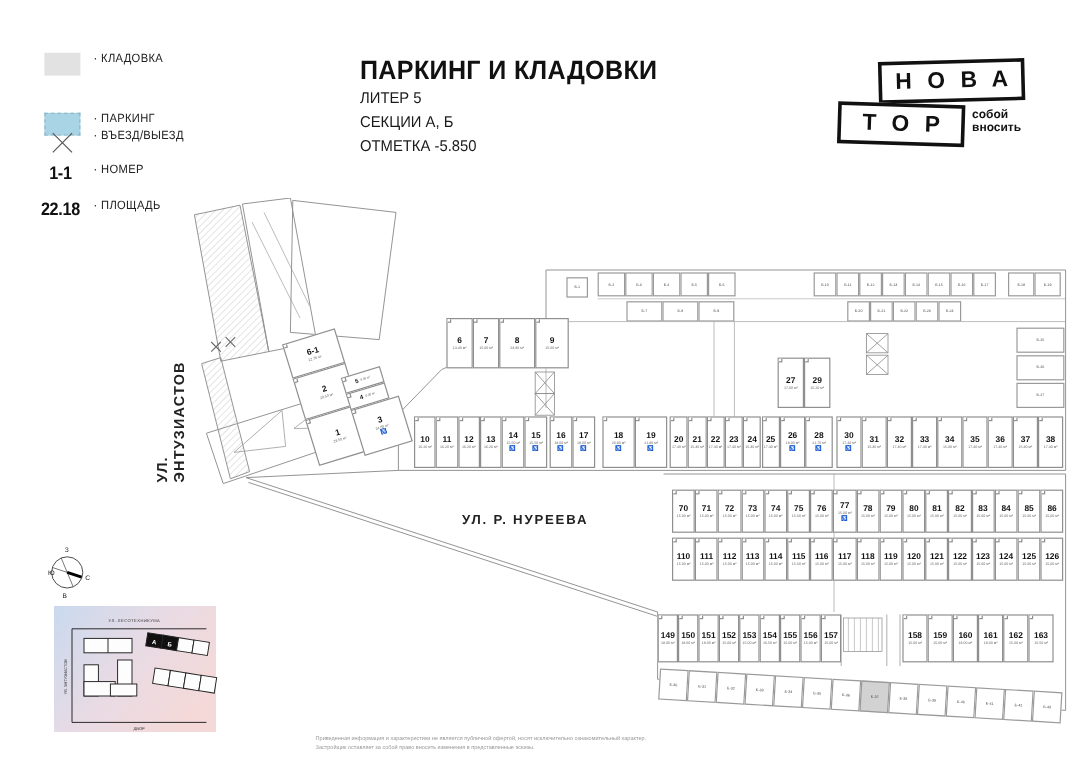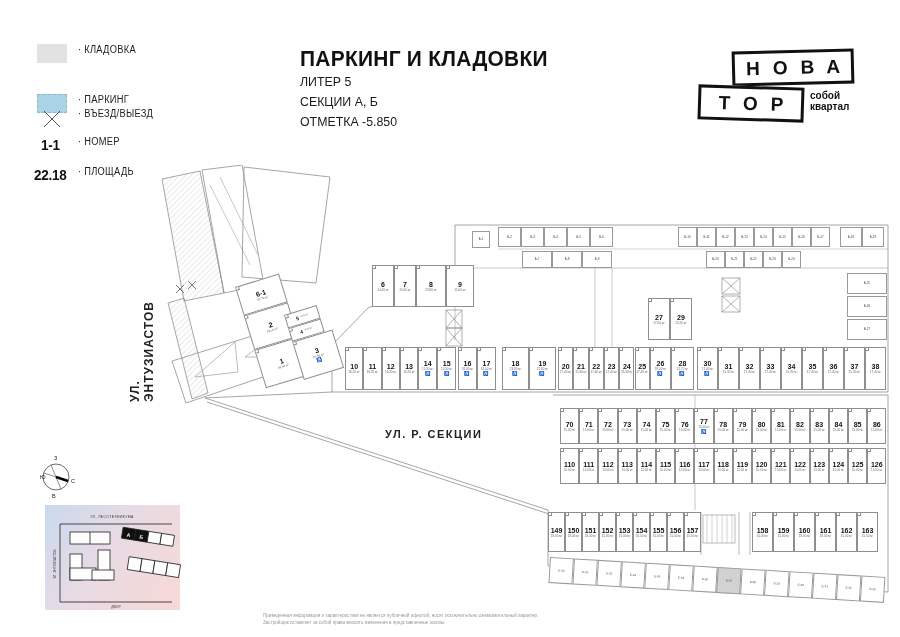--- a/index.html
+++ b/index.html
@@ -92,26 +92,26 @@
   <div class="subline">ЛИТЕР 5</div>
   <div class="subline">СЕКЦИИ А, Б</div>
   <div class="subline">ОТМЕТКА -5.850</div>
 </div>
 
 <div id="logo">
   <div class="lbox" id="lbox1">НОВА</div>
   <div class="lbox" id="lbox2">ТОР</div>
   <div class="tagline">
     <div>собой</div>
-    <div>квартал</div>
+    <div>вносить</div>
   </div>
 </div>
 
 <div id="street-left">УЛ. ЭНТУЗИАСТОВ</div>
-<div id="street-mid">УЛ. Р. СЕКЦИИ</div>
+<div id="street-mid">УЛ. Р. НУРЕЕВА</div>
 
 <div id="plan">
   <svg width="740" height="435" viewBox="0 0 740 435">
     <defs>
       <pattern id="hatch" width="4" height="4" patternUnits="userSpaceOnUse" patternTransform="rotate(45)">
         <line x1="0" y1="0" x2="0" y2="4" stroke="#b5b5b5" stroke-width="0.6"></line>
       </pattern>
     </defs>
     <g stroke="#8f8f8f" stroke-width="0.8" fill="none">
 

